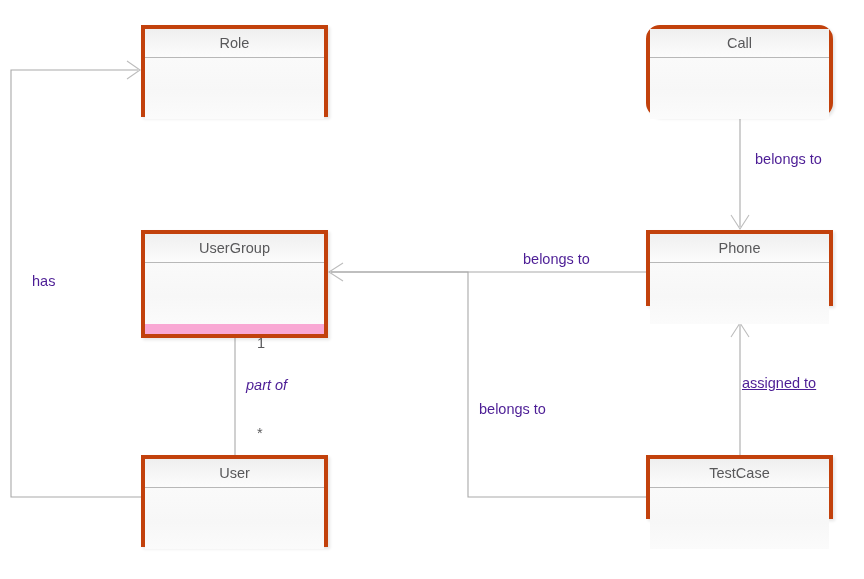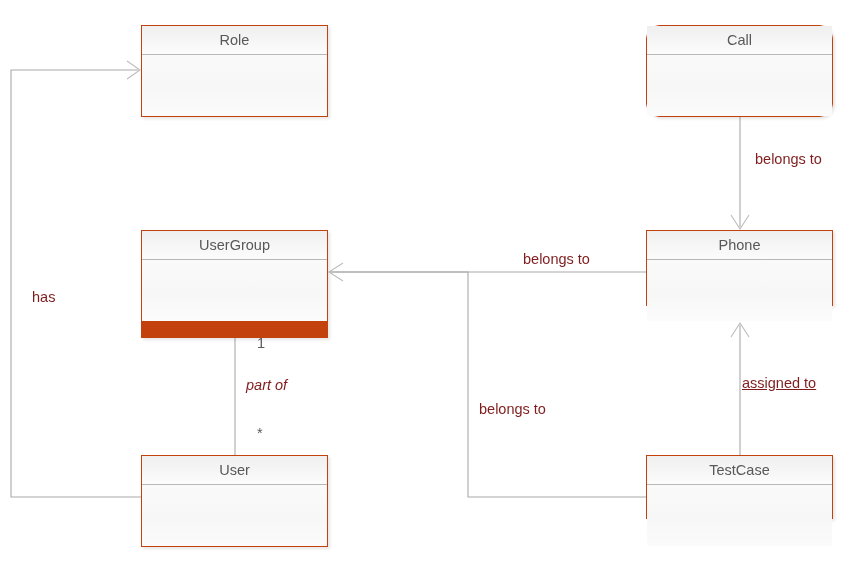--- a/index.html
+++ b/index.html
@@ -20,22 +20,22 @@
   #edge-layer {
     position: absolute;
     left: 0;
     top: 0;
     width: 864px;
     height: 579px;
   }
   .uml-class {
     position: absolute;
     box-sizing: border-box;
-    border: 1px solid #c2410c;
-    background: #c2410c;
+    border: 4px solid #c2410c;
+    background: #f9a8d4;
     box-shadow: 2px 2px 3px rgba(0,0,0,0.10);
   }
   .uml-class-header {
     box-sizing: border-box;
     height: 29px;
     line-height: 28px;
     text-align: center;
     font-size: 14.5px;
     color: #58585a;
     border-bottom: 1px solid #b8b8b8;
@@ -44,21 +44,21 @@
     white-space: nowrap;
   }
   .uml-class-body {
     box-sizing: border-box;
     height: 61px;
     background: linear-gradient(to bottom, #fafafa 0%, #f7f7f7 55%, #fbfbfb 100%);
   }
   .edge-label {
     position: absolute;
     font-size: 14.5px;
-    color: #7f1d1d;
+    color: #4c1d95;
     white-space: nowrap;
     background: transparent;
   }
   .mult-label {
     position: absolute;
     font-size: 14.5px;
     color: #5a5a5c;
     white-space: nowrap;
   }
 </style>
@@ -123,21 +123,21 @@
   <div class="uml-class" style="left:141px; top:455px; width:187px; height:92px;">
     <div class="uml-class-header">User</div>
     <div class="uml-class-body"></div>
   </div>
 
   <div class="uml-class" style="left:646px; top:455px; width:187px; height:64px;">
     <div class="uml-class-header">TestCase</div>
     <div class="uml-class-body"></div>
   </div>
 
-  <div class="edge-label" style="left:32px; top:289px;">has</div>
+  <div class="edge-label" style="left:32px; top:273px;">has</div>
 
   <div class="edge-label" style="left:246px; top:377px;font-style:italic;">part of</div>
 
   <div class="mult-label" style="left:257px; top:335px;">1</div>
 
   <div class="mult-label" style="left:257px; top:425px;">*</div>
 
   <div class="edge-label" style="left:755px; top:151px;">belongs to</div>
 
   <div class="edge-label" style="left:523px; top:251px;">belongs to</div>

